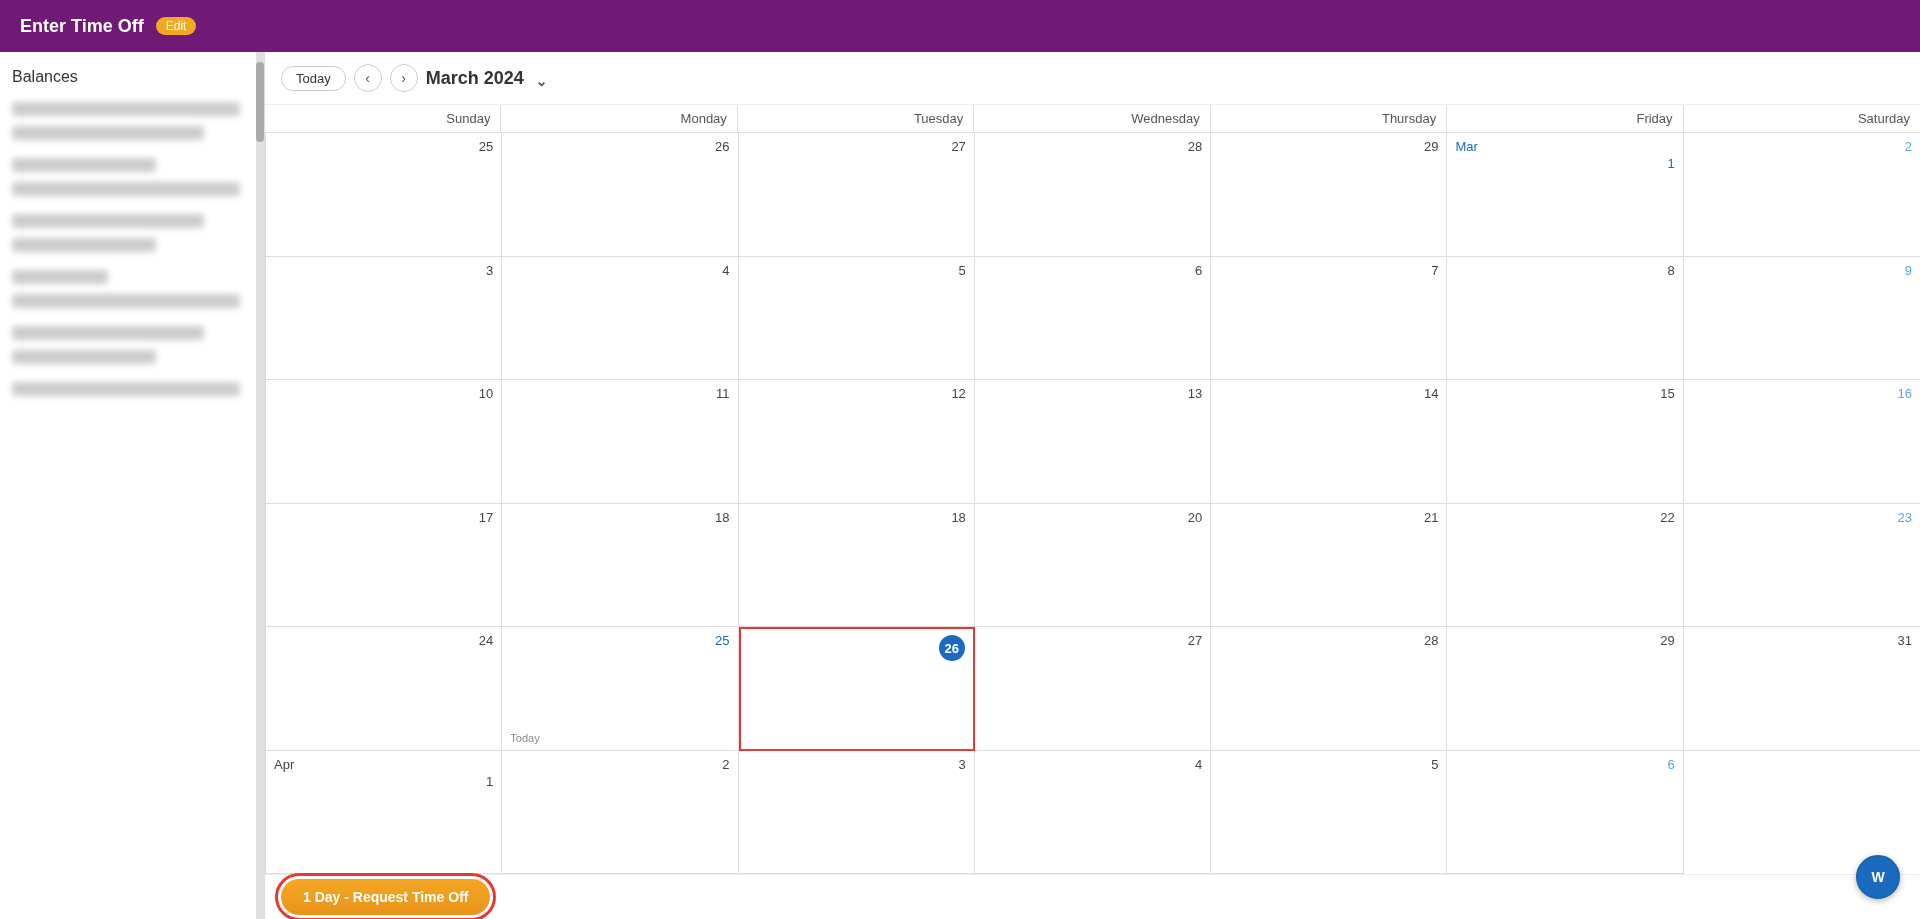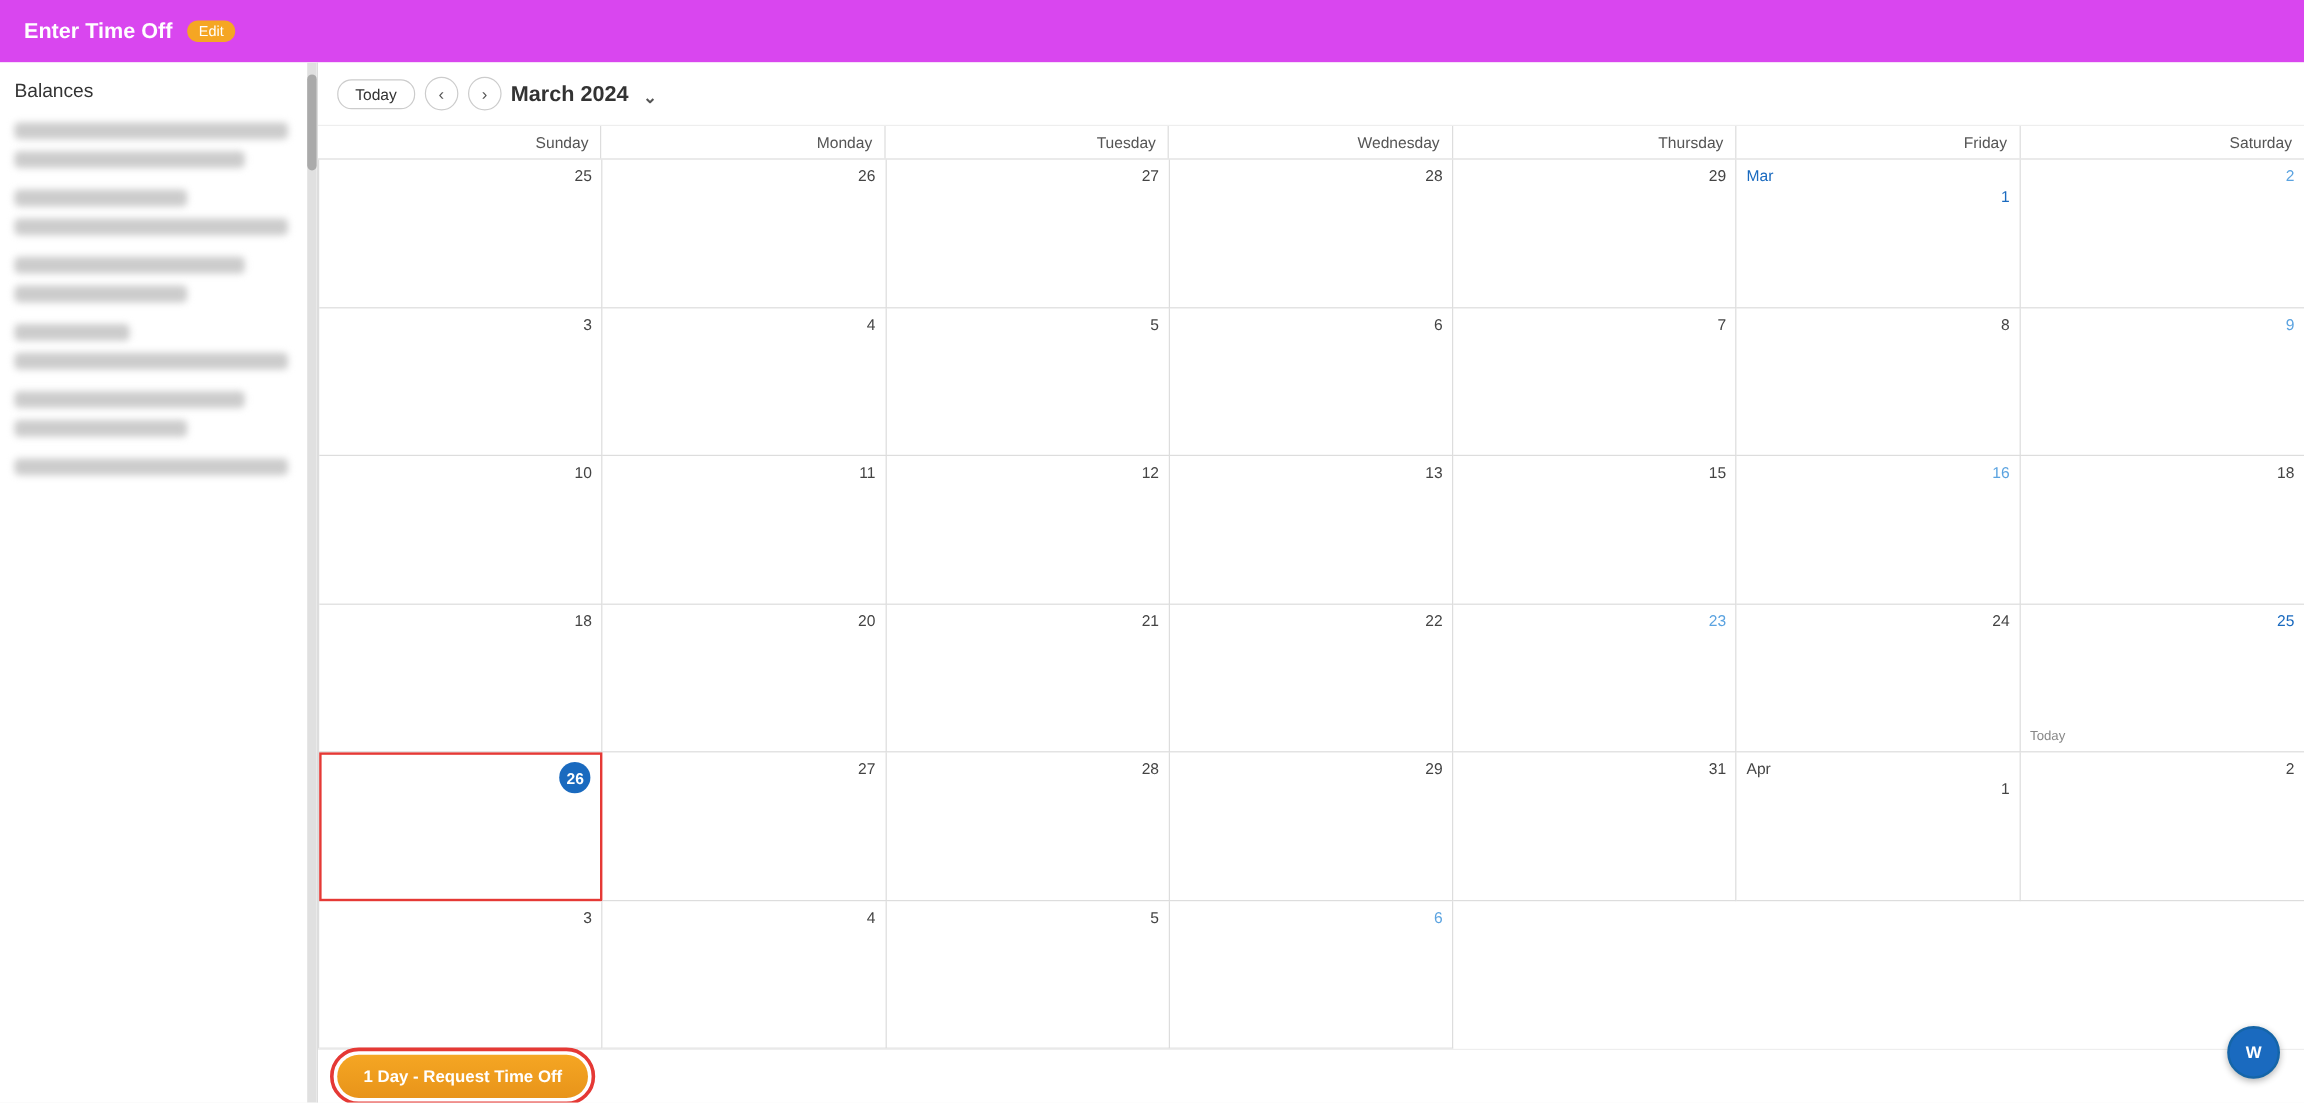--- a/index.html
+++ b/index.html
@@ -1,20 +1,20 @@
 <!DOCTYPE html>
 <html><head>
   <meta charset="utf-8">
   <style>
     * { box-sizing: border-box; margin: 0; padding: 0; }
     body { font-family: Arial, sans-serif; background: #f3f3f3; height: 919px; overflow: hidden; }
 
     
     .header {
-      background: #d946ef;
+      background: #701a75;
       color: white;
       padding: 0 20px;
       height: 52px;
       display: flex;
       align-items: center;
       justify-content: space-between;
     }
     .header-title {
       font-size: 18px;
       font-weight: bold;
@@ -361,26 +361,32 @@
       <div class="cal-cell">
           <span class="date-num">11</span>
         </div>
       <div class="cal-cell">
           <span class="date-num">12</span>
         </div>
       <div class="cal-cell">
           <span class="date-num">13</span>
         </div>
       <div class="cal-cell">
+          <span class="date-num">14</span>
+        </div>
+      <div class="cal-cell">
           <span class="date-num">15</span>
         </div>
       <div class="cal-cell">
           <span class="date-num light-blue">16</span>
         </div>
 
+      <div class="cal-cell">
+          <span class="date-num">17</span>
+        </div>
       <div class="cal-cell">
           <span class="date-num">18</span>
         </div>
       <div class="cal-cell">
           <span class="date-num">18</span>
         </div>
       <div class="cal-cell">
           <span class="date-num">20</span>
         </div>
       <div class="cal-cell">

